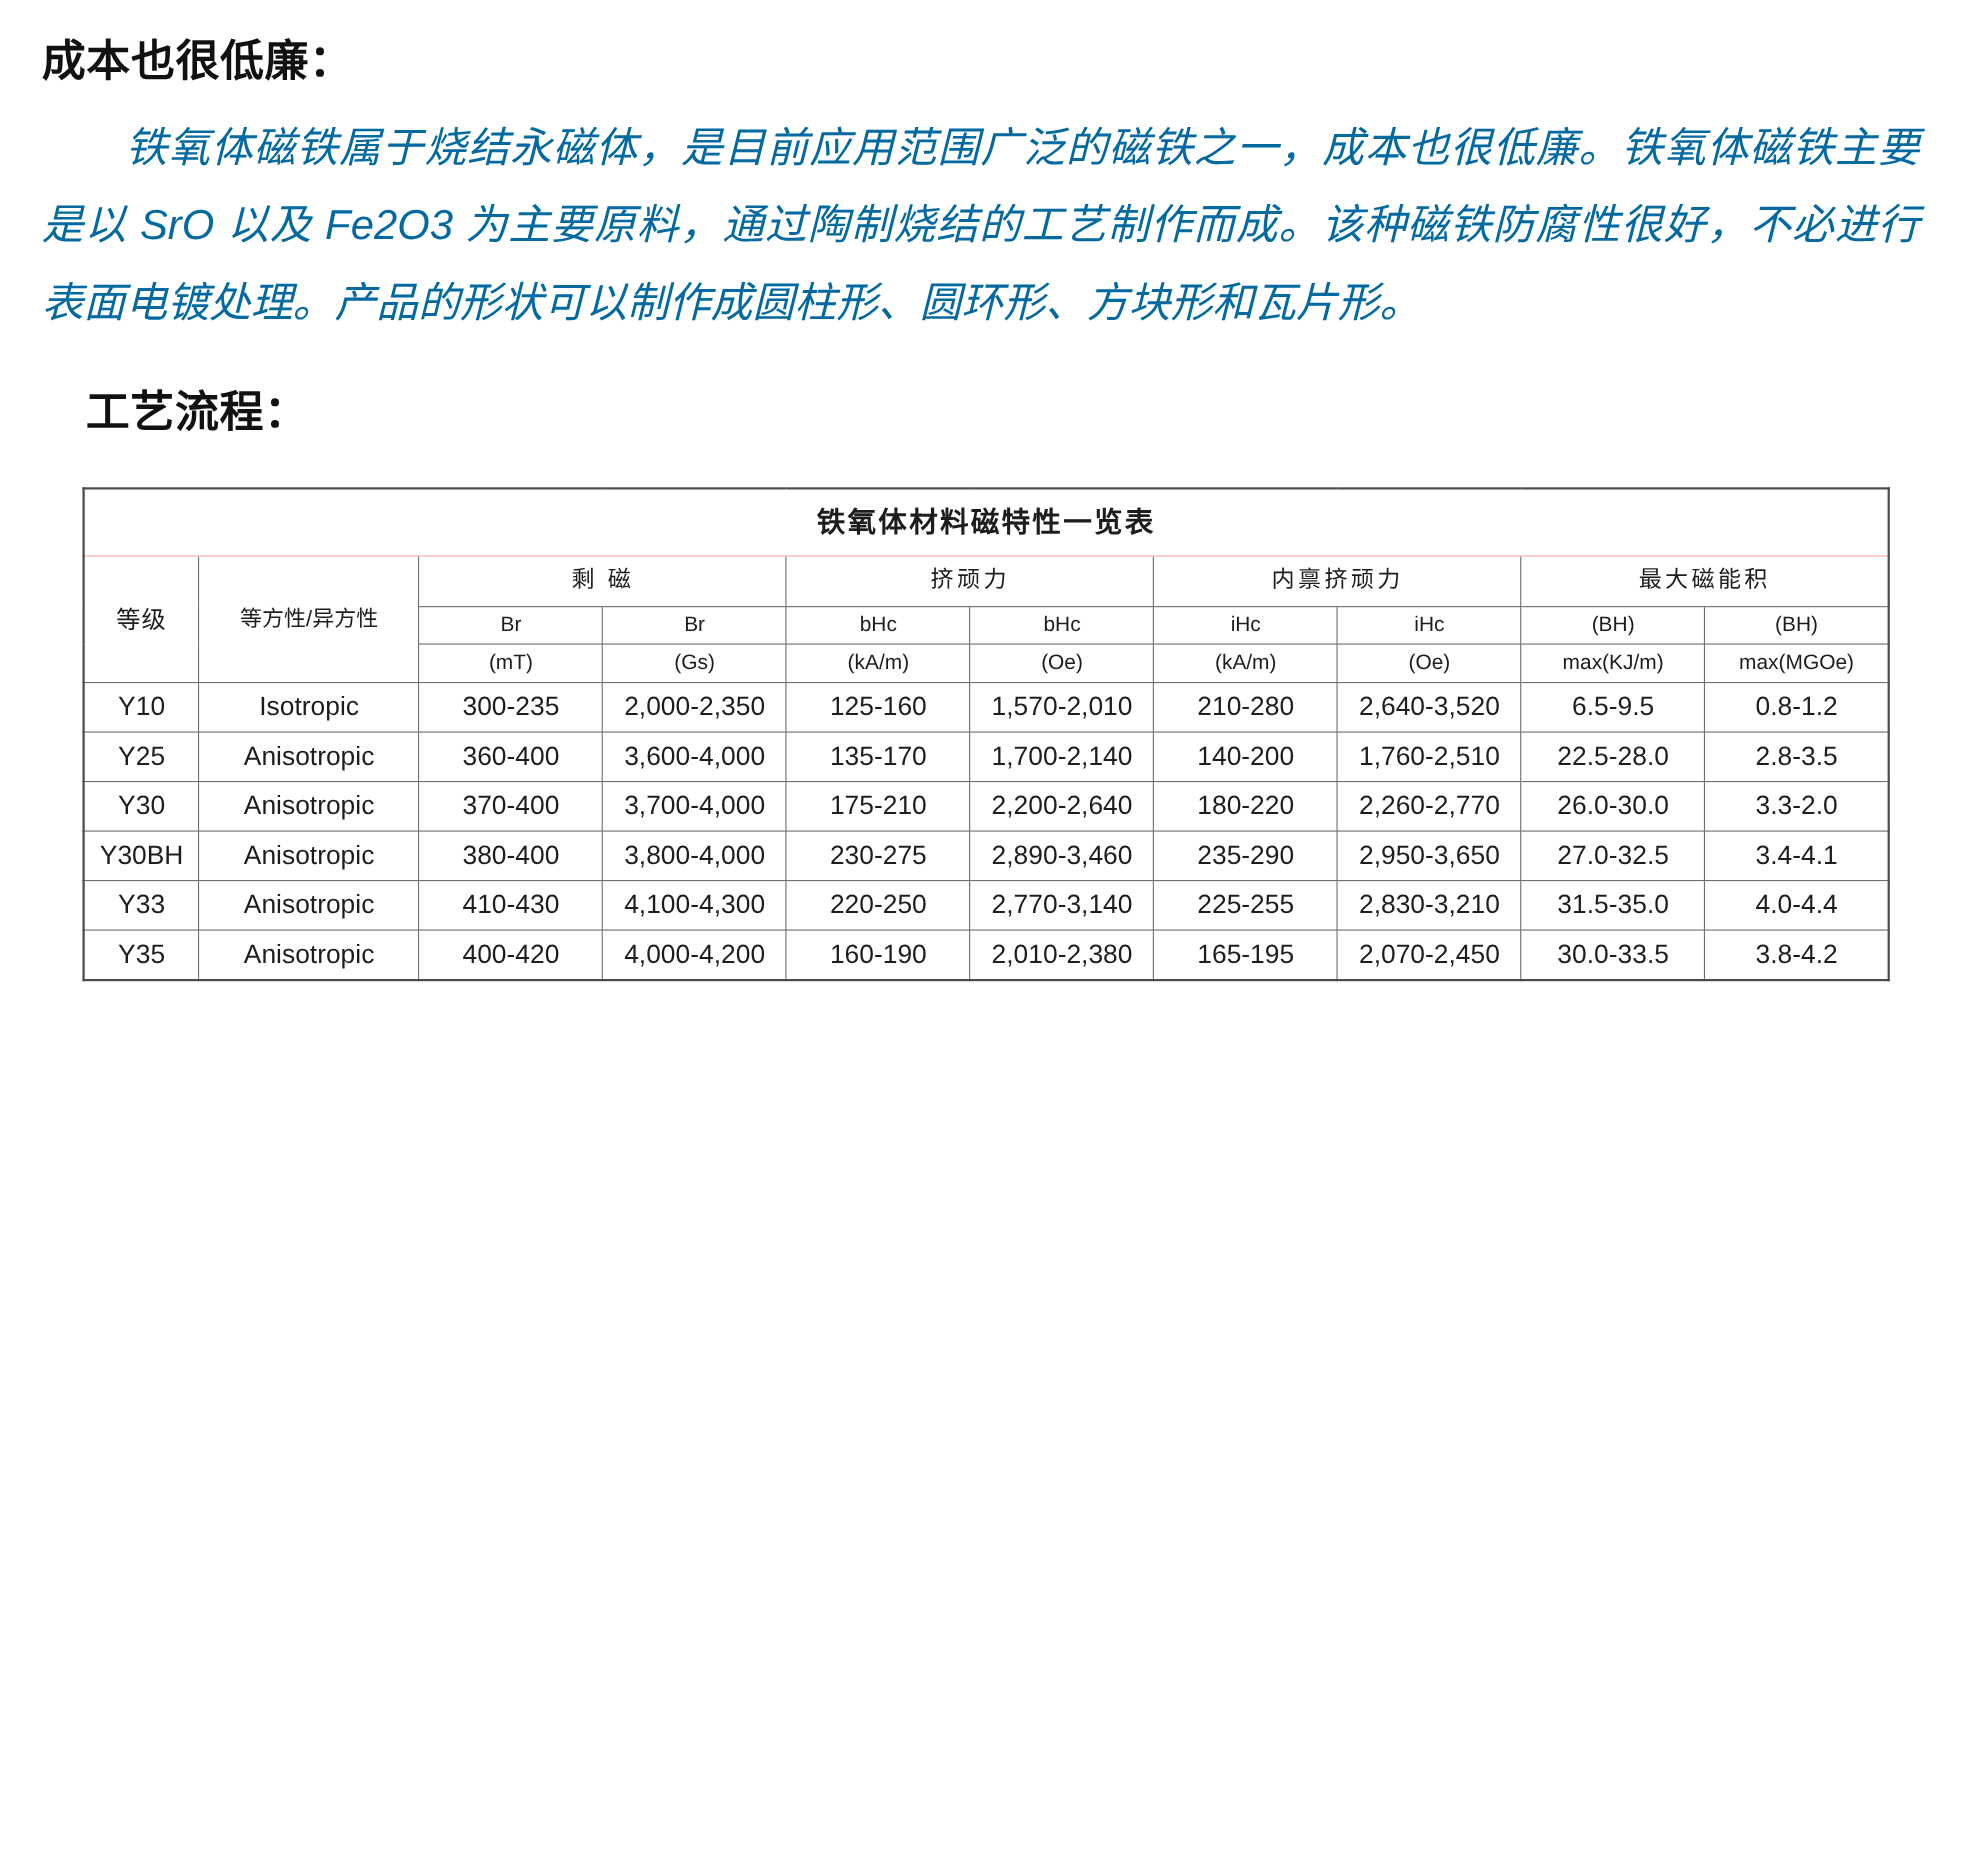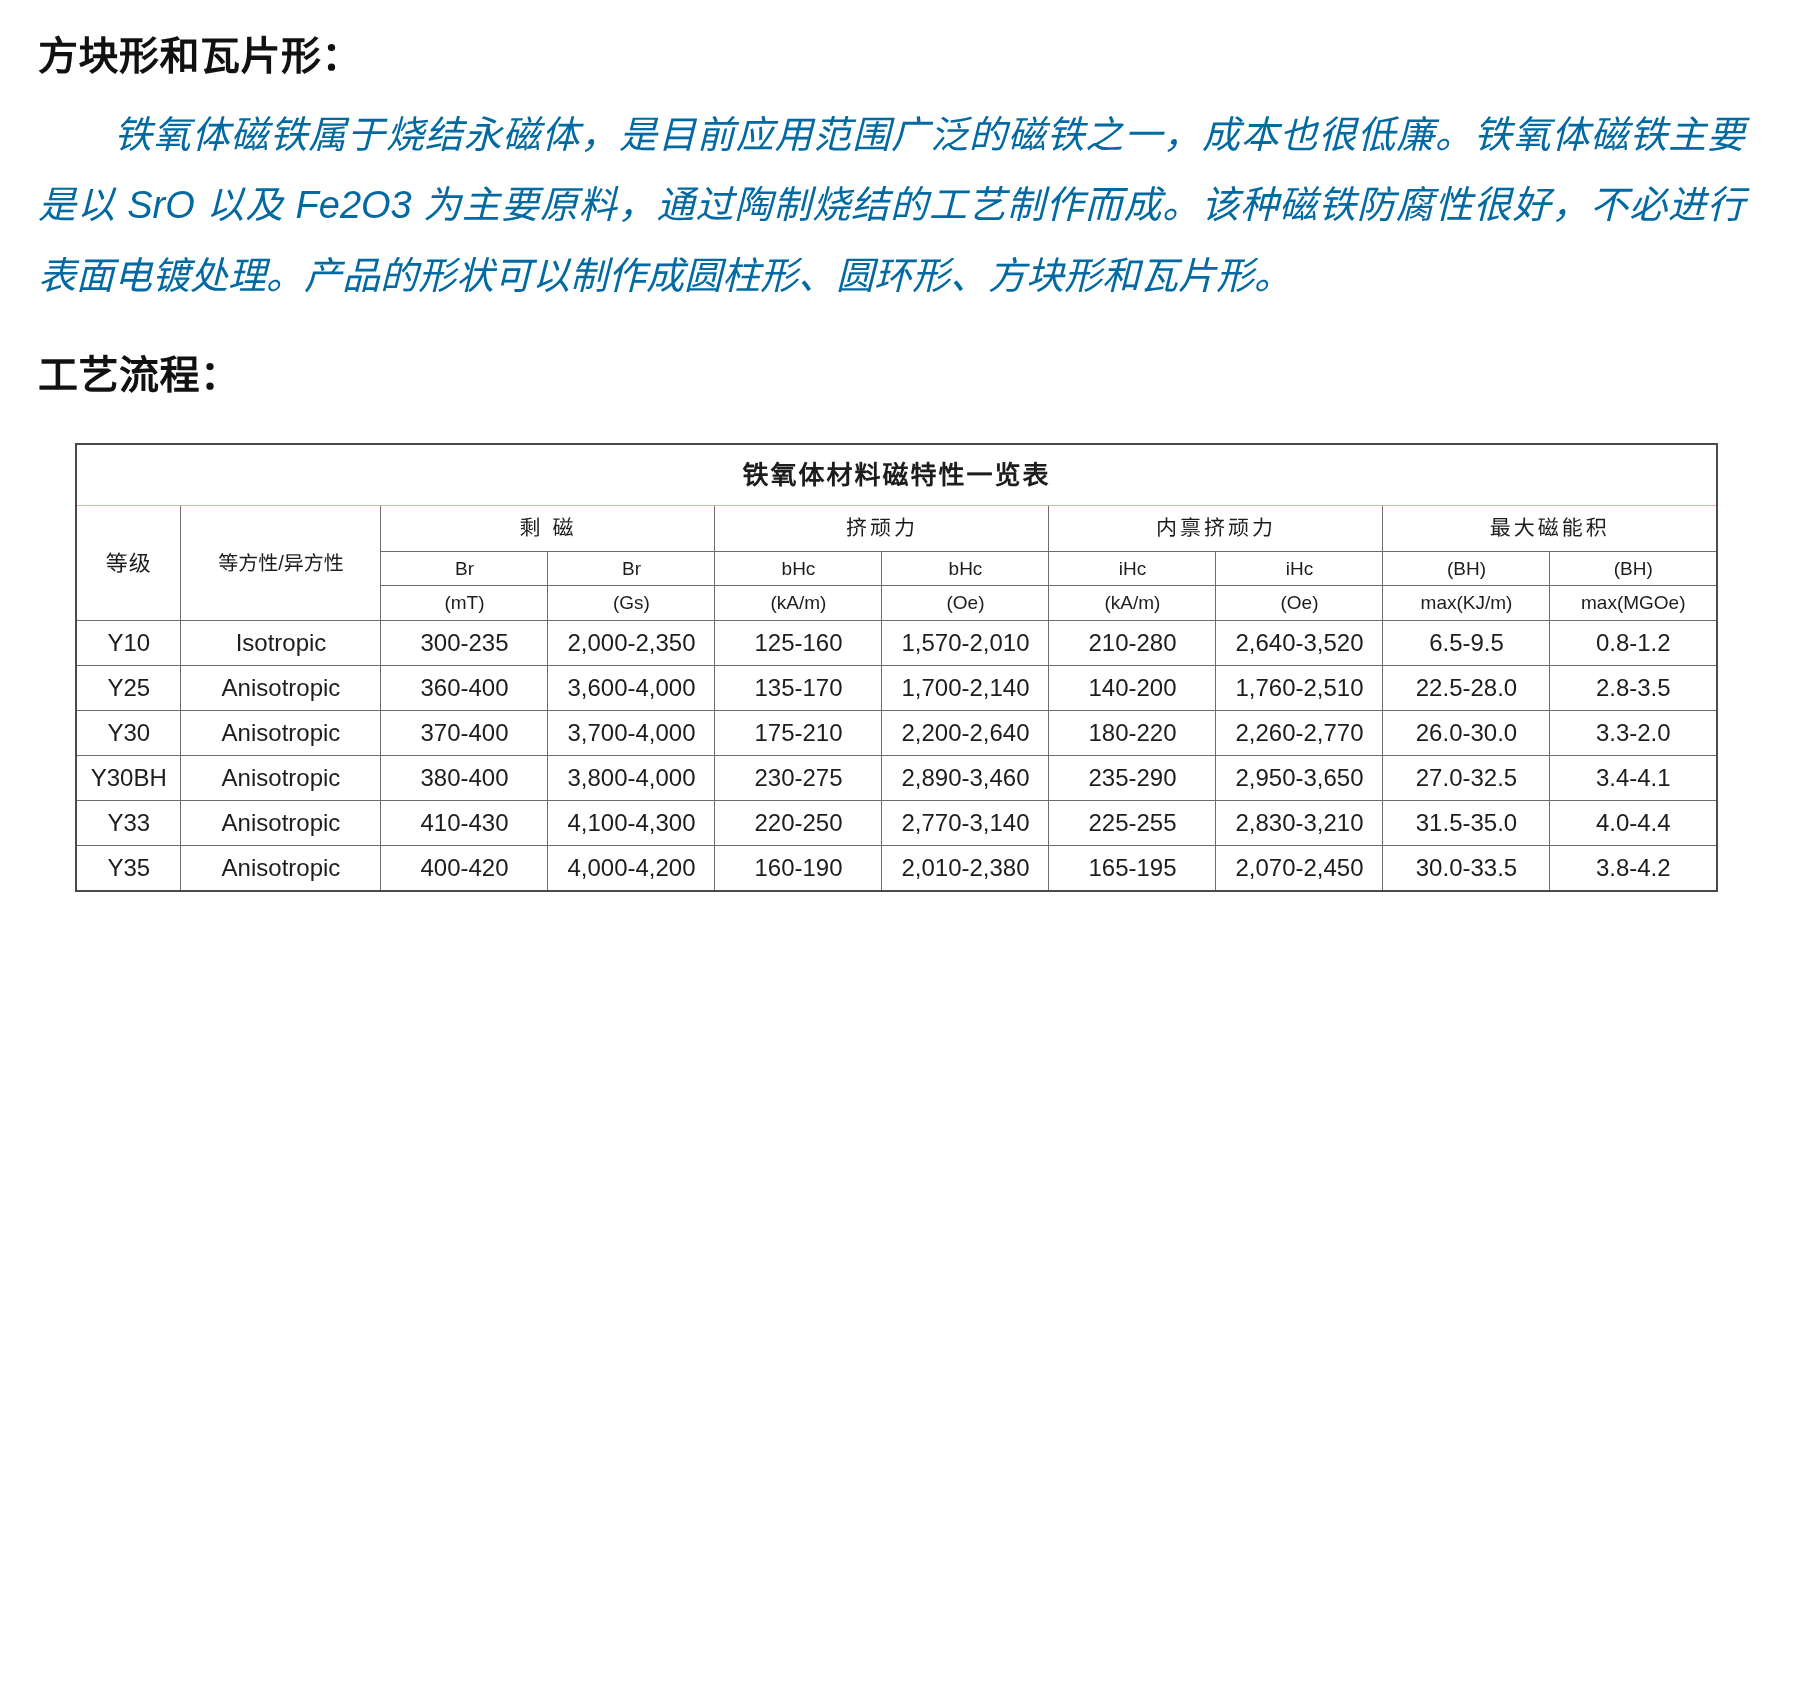--- a/index.html
+++ b/index.html
@@ -23,20 +23,21 @@
   .section-heading {
     font-size: 40px;
     font-weight: bold;
     color: #111111;
     letter-spacing: 0.5px;
     margin: 0 0 14px 0;
     line-height: 1.5;
   }
   .heading-2 {
     margin-top: 34px;
+    margin-left: 40px;
   }
   .body-par {
     font-size: 38px;
     line-height: 1.85;
     color: #0369a1;
     margin: 0 0 10px 0;
     text-align: justify;
     text-justify: inter-ideograph;
     padding-right: 10px;
     font-style: italic;
@@ -99,21 +100,21 @@
   }
   col.c-rank { width: 105px; }
   col.c-iso  { width: 200px; }
   col.c-d    { width: 167px; }
 </style>
 </head>
 <body>
 
 <div class="page">
 
-  <h2 class="section-heading">方块形和瓦片形：</h2>
+  <h2 class="section-heading">成本也很低廉：</h2>
 
   <p class="body-par indent">铁氧体磁铁属于烧结永磁体，是目前应用范围广泛的磁铁之一，成本也很低廉。铁氧体磁铁主要是以 SrO 以及 Fe2O3 为主要原料，通过陶制烧结的工艺制作而成。该种磁铁防腐性很好，不必进行表面电镀处理。产品的形状可以制作成圆柱形、圆环形、方块形和瓦片形。</p>
 
 
   <h2 class="section-heading heading-2">工艺流程：</h2>
 
 
   <div class="table-wrap">
     <table class="spec">
       <colgroup>

